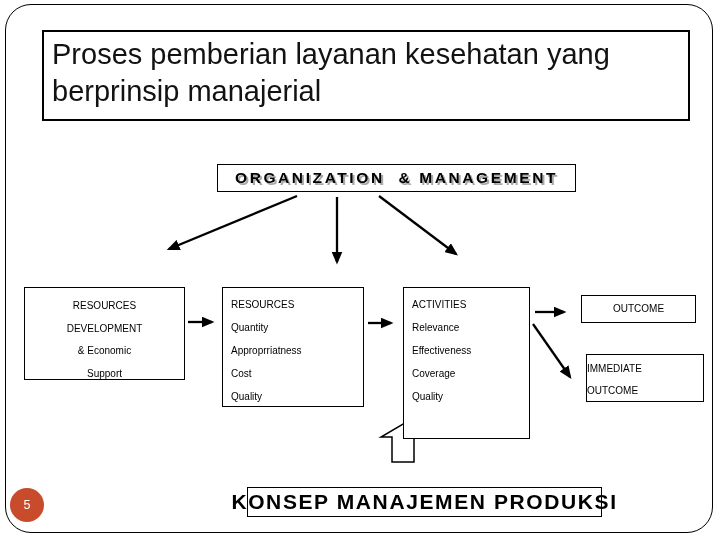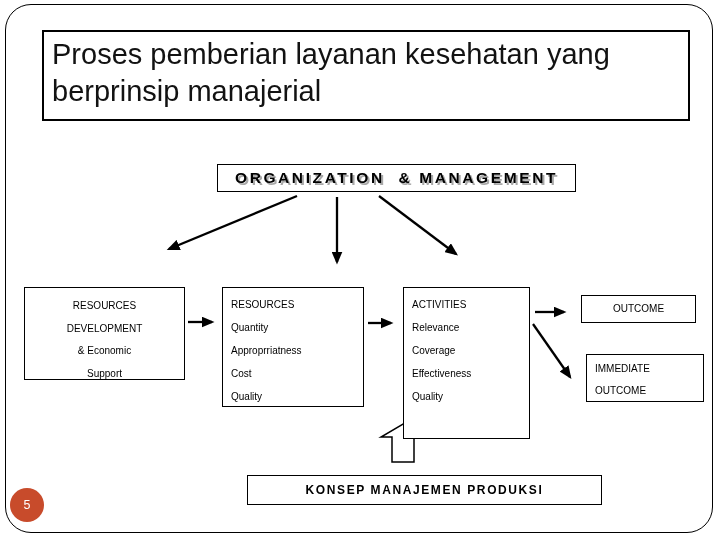--- a/index.html
+++ b/index.html
@@ -63,29 +63,29 @@
     padding:5px 0 0 8px;
   }
   .box-outcome{
     left:581px;top:295px;width:115px;height:28px;
     display:flex;align-items:center;justify-content:center;
     line-height:26px;
   }
   .box-immediate{
     left:586px;top:354px;width:118px;height:48px;
     line-height:21.5px;
-    padding:3px 0 0 8px;
+    padding:3px 0 0 0;
   }
   .konsep-box{
     position:absolute;
-    left:247px;top:475px;width:355px;height:30px;
+    left:247px;top:487px;width:355px;height:30px;
     box-sizing:border-box;
     border:1.5px solid #000;
     display:flex;align-items:center;justify-content:center;
-    font-size:12px;font-weight:700;
+    font-size:21px;font-weight:700;
     letter-spacing:1.6px;
     white-space:pre;
   }
   .page-badge{
     position:absolute;
     left:10px;top:488px;width:34px;height:34px;
     border-radius:50%;
     background:#C84B2B;
     color:#ffffff;
     display:flex;align-items:center;justify-content:center;
@@ -139,22 +139,22 @@
     <div>RESOURCES</div>
     <div>Quantity</div>
     <div>Approprriatness</div>
     <div>Cost</div>
     <div>Quality</div>
   </div>
 
   <div class="node box-activities">
     <div>ACTIVITIES</div>
     <div>Relevance</div>
+    <div>Effectiveness</div>
     <div>Coverage</div>
-    <div>Effectiveness</div>
     <div>Quality</div>
   </div>
 
   <div class="node box-outcome">
     <span>OUTCOME</span>
   </div>
 
   <div class="node box-immediate">
     <div>IMMEDIATE</div>
     <div>OUTCOME</div>

